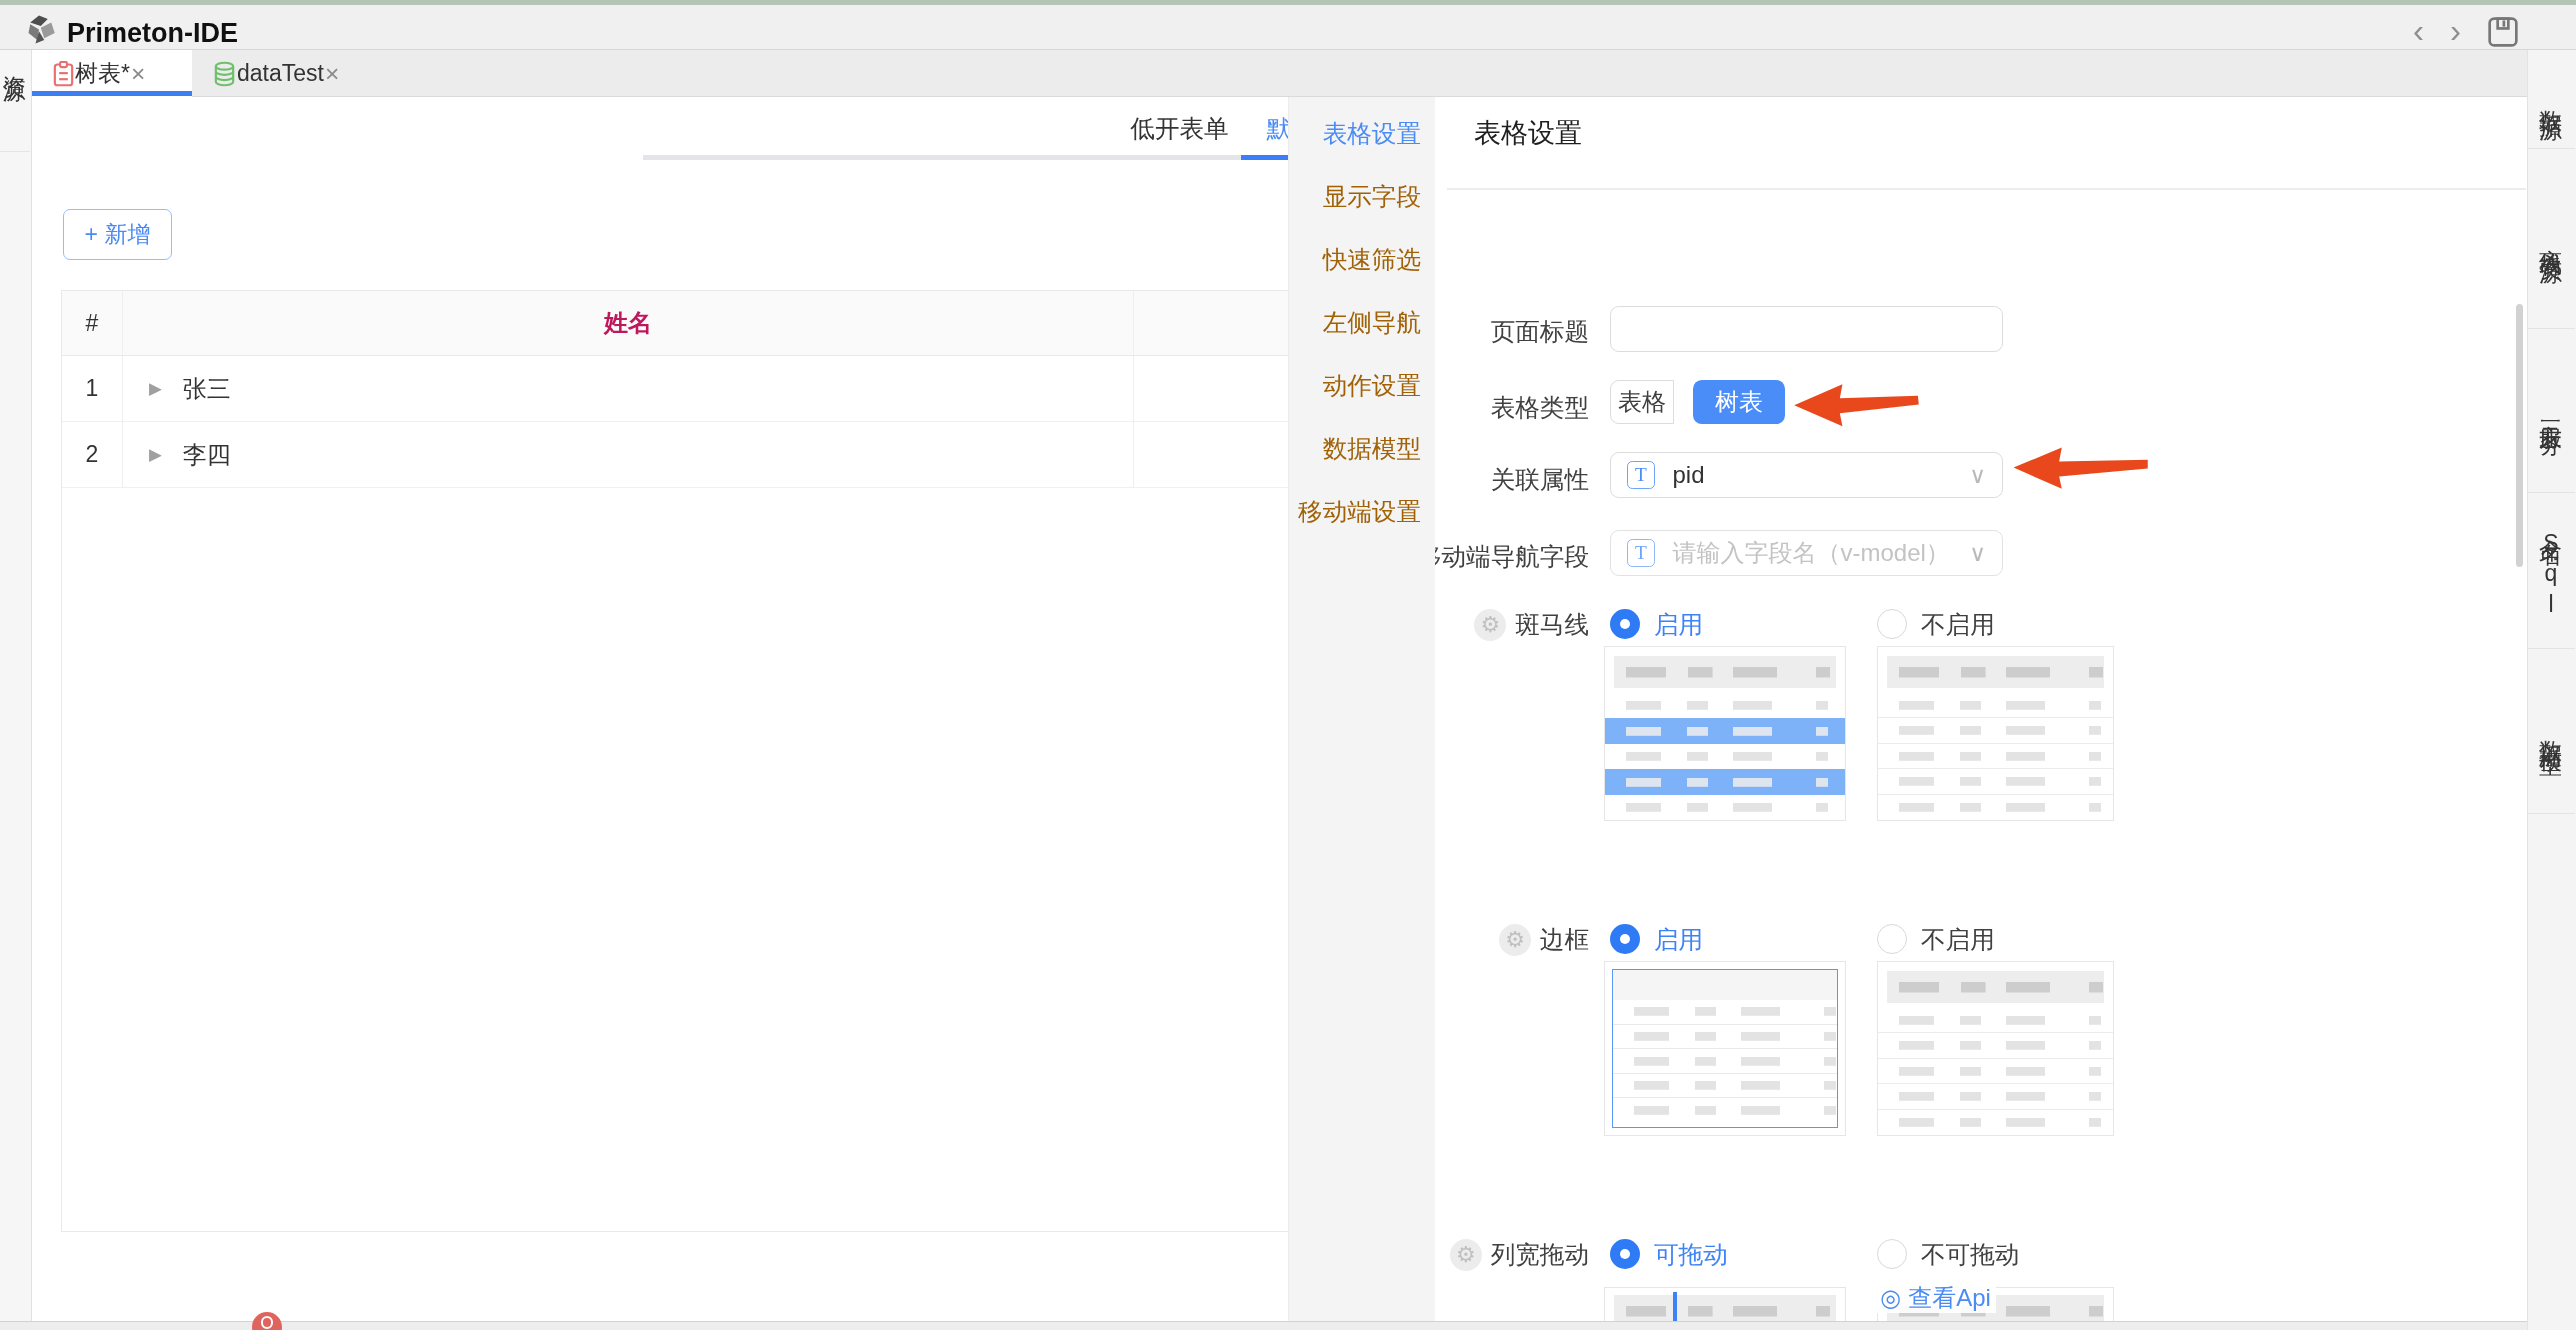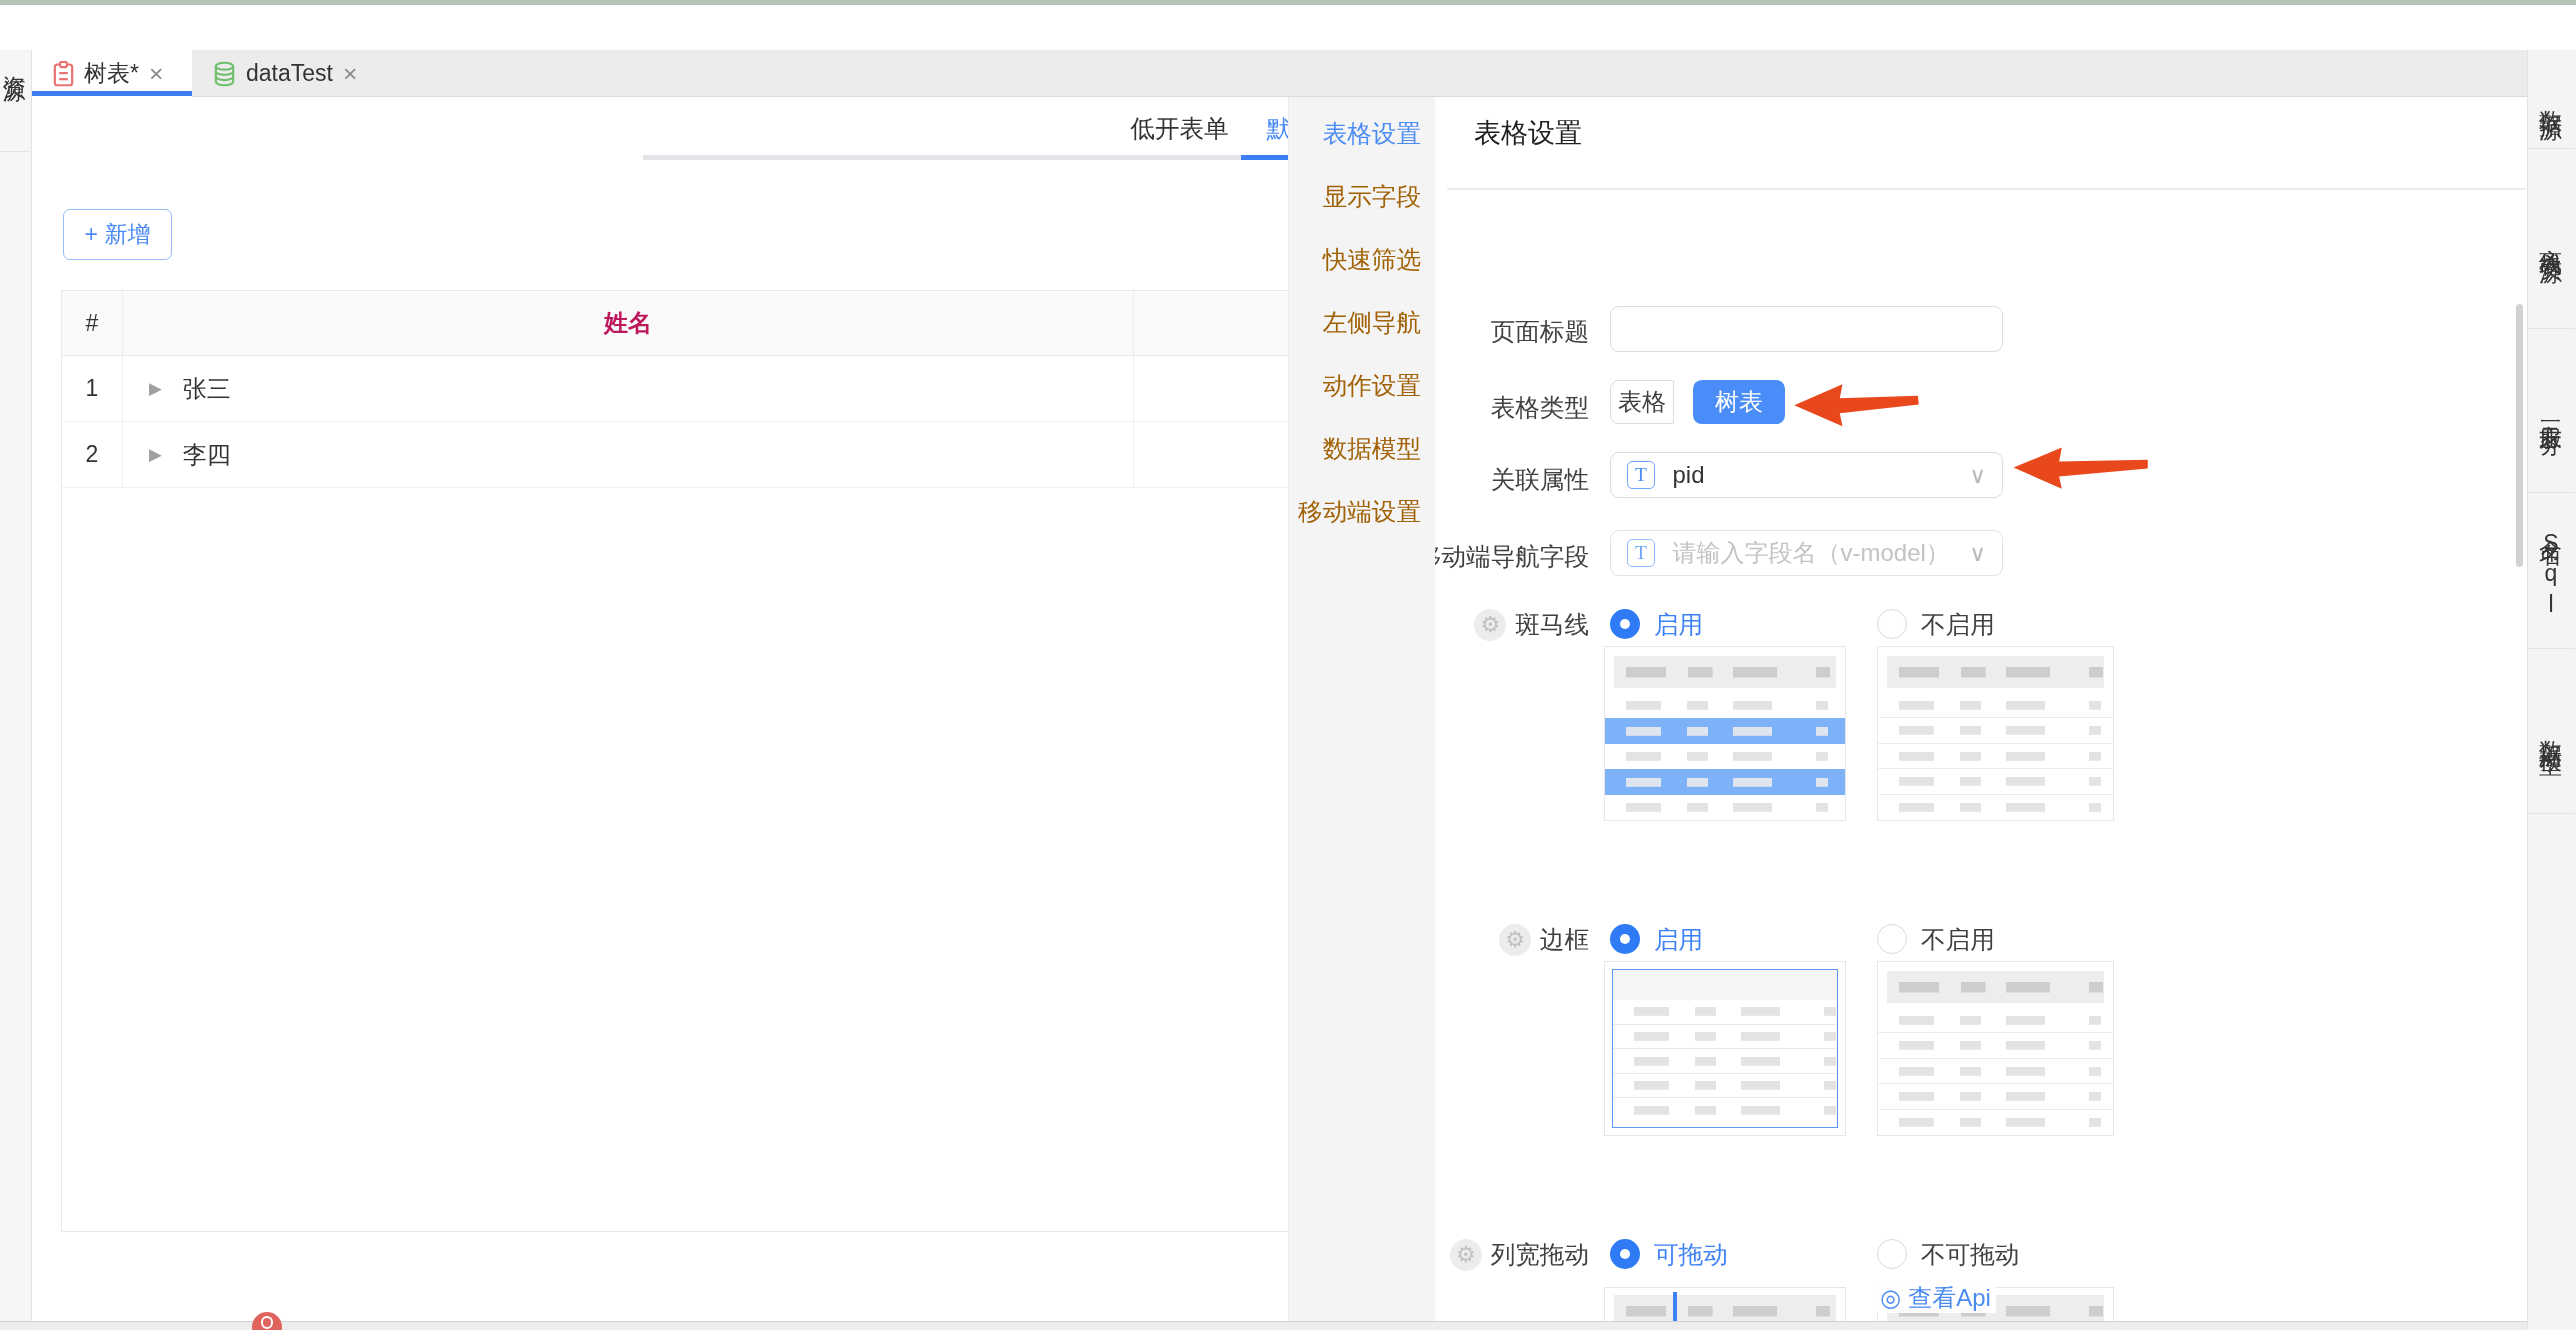--- a/index.html
+++ b/index.html
@@ -15,21 +15,21 @@
 
   
   .left-rail{left:0;top:50px;width:32px;height:1271px;background:#f6f6f6;border-right:1.8px solid #e2e2e2;box-sizing:border-box;}
   .rail-v{writing-mode:vertical-rl;text-orientation:upright;font-size:23px;color:#333;letter-spacing:4.4px;}
   .left-rail .rail-item{position:absolute;left:0;top:0;width:30px;height:102px;display:flex;align-items:flex-start;justify-content:center;padding-top:7px;border-bottom:1.8px solid #e4e4e4;box-sizing:border-box;}
   .right-rail{left:2527px;top:50px;width:49px;height:1280px;background:#f4f4f4;border-left:1.8px solid #e2e2e2;box-sizing:border-box;}
   .right-rail .rail-item{width:47px;display:flex;align-items:center;justify-content:center;border-bottom:1.8px solid #e3e3e3;box-sizing:border-box;}
 
   
   .tabstrip{left:32px;top:50px;width:2495px;height:47px;background:#ececec;border-bottom:1.8px solid #dadada;box-sizing:border-box;}
-  .tab{position:absolute;top:0;height:47px;display:flex;align-items:center;gap:10px;padding:0 21px;box-sizing:border-box;font-size:23px;}
+  .tab{position:absolute;top:0;height:47px;display:flex;align-items:center;gap:1px;padding:0 21px;box-sizing:border-box;font-size:23px;}
   .tab.active{background:#fff;}
   .tab .close{color:#8a8a8a;font-size:24.6px;}
   .tab-underline{position:absolute;left:0;top:41px;width:160px;height:5.3px;background:#3d7ef2;}
 
   
   .subtab{position:absolute;top:109px;height:40px;line-height:40px;font-size:24.6px;text-align:center;}
   .subtrack{left:643px;top:155px;width:645px;height:5.3px;background:#e4e5e9;}
   .subtrack-active{left:1241px;top:155px;width:47px;height:5.3px;background:#3c7ef8;}
   .add-btn{left:63px;top:209px;width:109px;height:51px;border:1.8px solid #95bdf9;border-radius:7px;box-sizing:border-box;
            color:#4a8af4;font-size:23px;display:flex;align-items:center;justify-content:center;background:#fff;cursor:pointer;}
@@ -97,20 +97,36 @@
   .err-badge i{position:absolute;left:8.8px;top:4.4px;width:12.3px;height:12.3px;border:2.6px solid #fff;border-radius:50%;box-sizing:border-box;display:block;}
 
   .arrows{left:0;top:0;width:2576px;height:1330px;pointer-events:none;z-index:50;}
 </style>
 </head>
 <body>
 
 <div class="page">
 
   <div class="abs top-accent"></div>
+  <div class="abs titlebar">
+    <svg class="abs" style="left:24.6px;top:7px" width="35" height="35" viewBox="0 0 40 40">
+      <polygon points="6,12 16,4 26,8 18,16" fill="#4d4d4d"></polygon>
+      <polygon points="6,14 16,20 14,32 4,24" fill="#7a7a7a"></polygon>
+      <polygon points="18,18 30,12 34,24 22,30" fill="#9a9a9a"></polygon>
+      <polygon points="16,22 22,32 12,36" fill="#555"></polygon>
+    </svg>
+    <div class="abs app-title">Primeton-IDE</div>
+    <span class="abs nav-glyph" style="left:2413px">‹</span>
+    <span class="abs nav-glyph" style="left:2450px">›</span>
+    <svg class="abs" style="left:2487px;top:10.5px" width="32" height="32" viewBox="0 0 36 36">
+      <rect x="3" y="3" width="30" height="30" rx="5" fill="none" stroke="#777" stroke-width="3"></rect>
+      <rect x="12" y="3" width="12" height="11" fill="none" stroke="#777" stroke-width="3"></rect>
+      <line x1="19" y1="5" x2="19" y2="12" stroke="#777" stroke-width="3"></line>
+    </svg>
+  </div>
 
   <div class="abs left-rail">
     <div class="rail-item">
       <span class="rail-v">资源</span>
     </div>
   </div>
 
   <div class="abs right-rail" style="display:flex;flex-direction:column;">
     <div class="rail-item" style="height:99px">
         <span class="rail-v">数据源</span>

